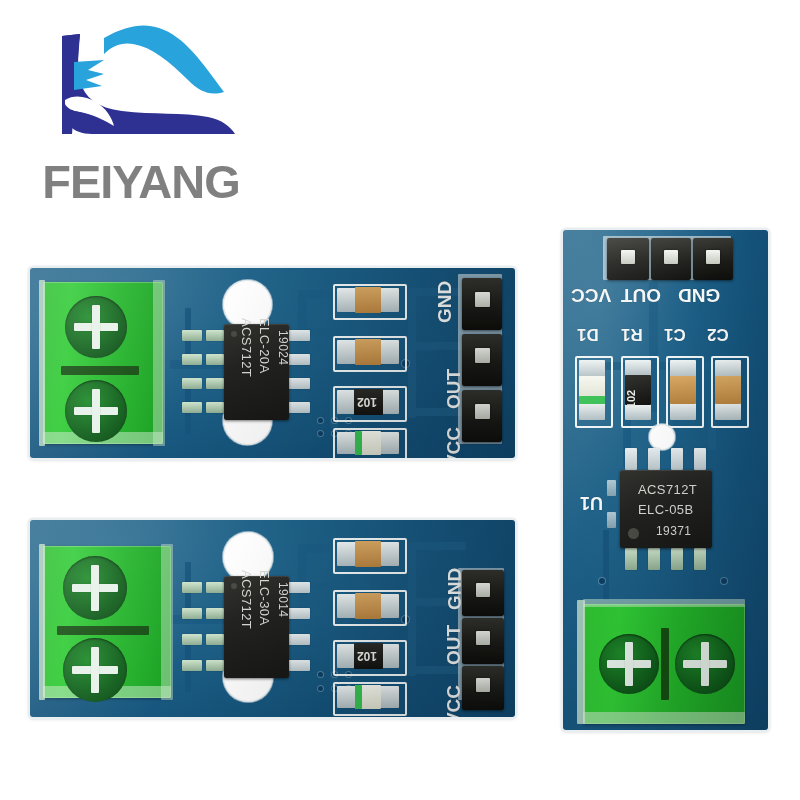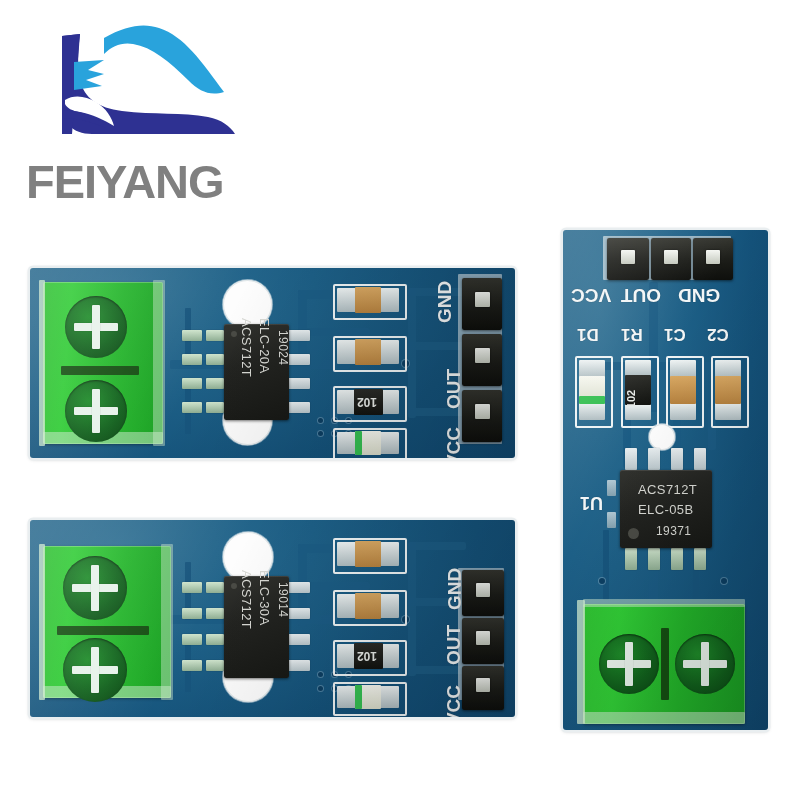--- a/index.html
+++ b/index.html
@@ -4,21 +4,21 @@
 <style>
   html,body{margin:0;padding:0;background:#ffffff;}
   body{width:800px;height:800px;position:relative;overflow:hidden;
        font-family:"Liberation Sans",sans-serif;}
 
   
   #logo{position:absolute;left:18px;top:18px;width:240px;height:185px;}
   #logo-mark{position:absolute;left:14px;top:4px;width:215px;height:120px;}
   #logo-text{position:absolute;left:8px;top:140px;width:230px;
              font-size:47px;font-weight:bold;letter-spacing:-1px;
-             color:#808080;line-height:1;font-family:"Liberation Sans",sans-serif;}
+             color:#808080;line-height:1;font-family:"Liberation Sans",sans-serif;text-align:center;}
 
   
   .pcb{position:absolute;border-radius:3px;
        box-shadow:0 0 0 2.5px #e9eef0, 0 1px 4px rgba(0,0,0,.28);}
   .pcb-face{position:absolute;inset:0;border-radius:3px;overflow:hidden;
             background:
               radial-gradient(120% 160% at 18% 14%, #2f6f92 0%, #1d5f86 34%, #14527a 62%, #0e4670 100%);}
   
   .sheen{position:absolute;inset:0;
          background:linear-gradient(118deg, rgba(255,255,255,.16) 0%, rgba(255,255,255,0) 38%,

